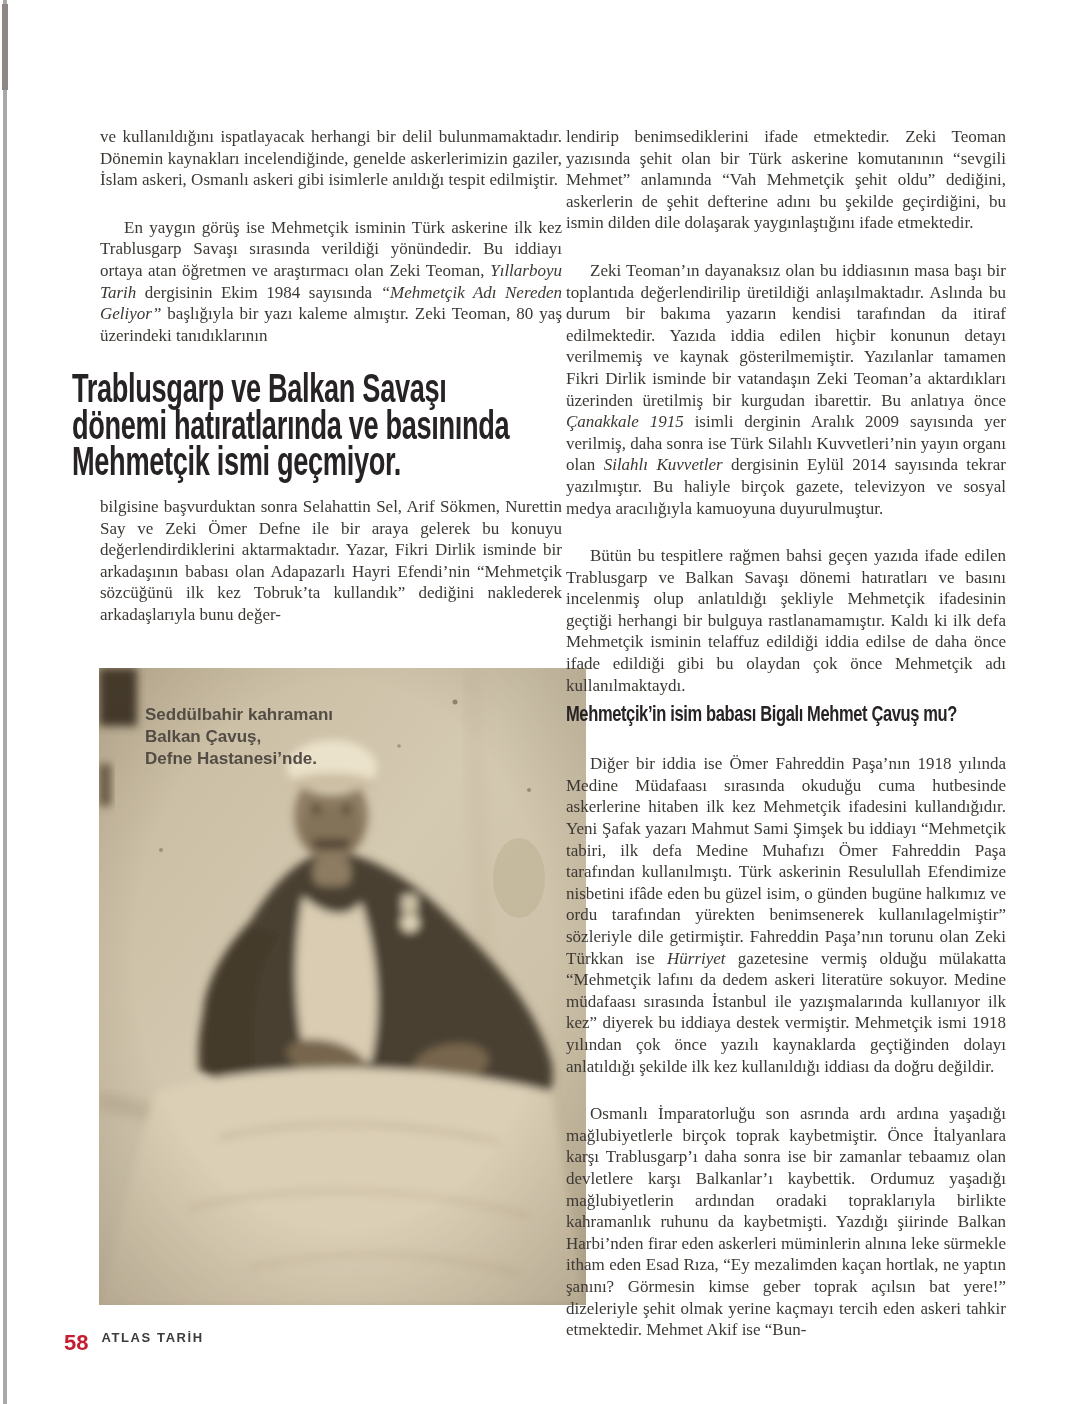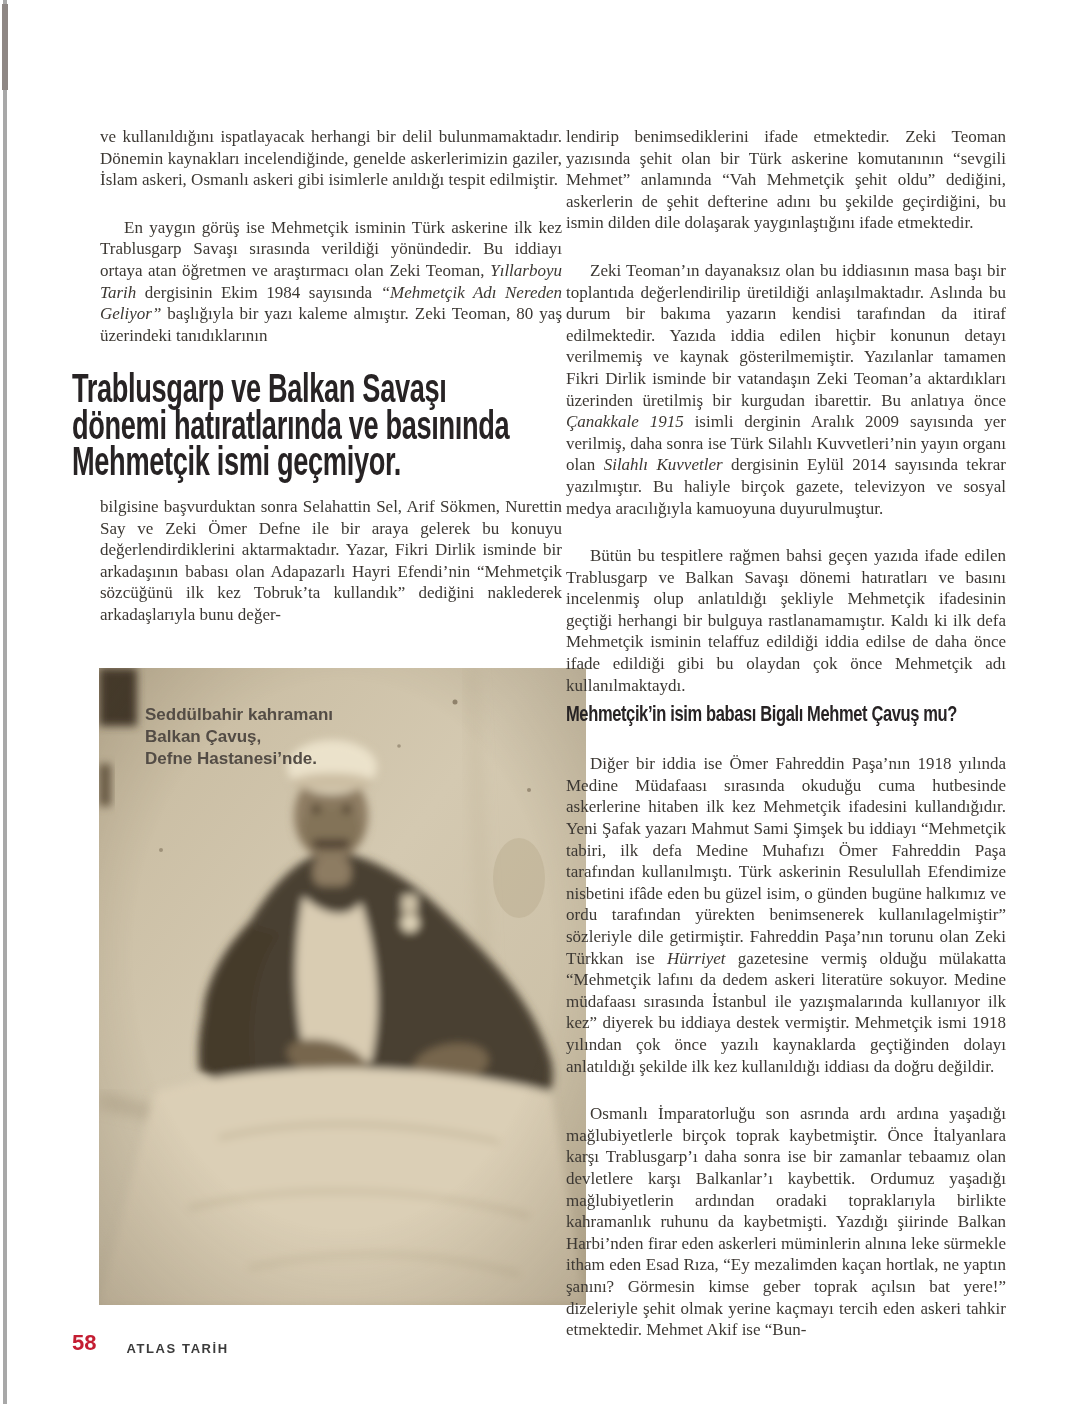--- a/index.html
+++ b/index.html
@@ -46,21 +46,21 @@
     overflow:hidden;background:#fde047;margin-left:24px;
   }
   .photo svg{display:block;}
   .photo-caption{
     position:absolute;left:46px;top:36px;
     font-family:"Liberation Sans", sans-serif;font-weight:bold;
     font-size:17px;line-height:22px;color:#534c45;
   }
 
   
-  .footer{position:absolute;left:72px;top:1330px;display:flex;align-items:flex-end;gap:30px;
+  .footer{position:absolute;left:64px;top:1330px;display:flex;align-items:flex-start;gap:13px;
     font-family:"Liberation Sans", sans-serif;font-weight:bold;}
   .page-number{font-size:22px;color:#c41d32;}
   .magazine-title{font-size:13px;color:#3b3b3b;letter-spacing:1.6px;}
 </style>
 </head>
 <body>
 
 <div class="page">
 
   <div class="edge-line"></div>

